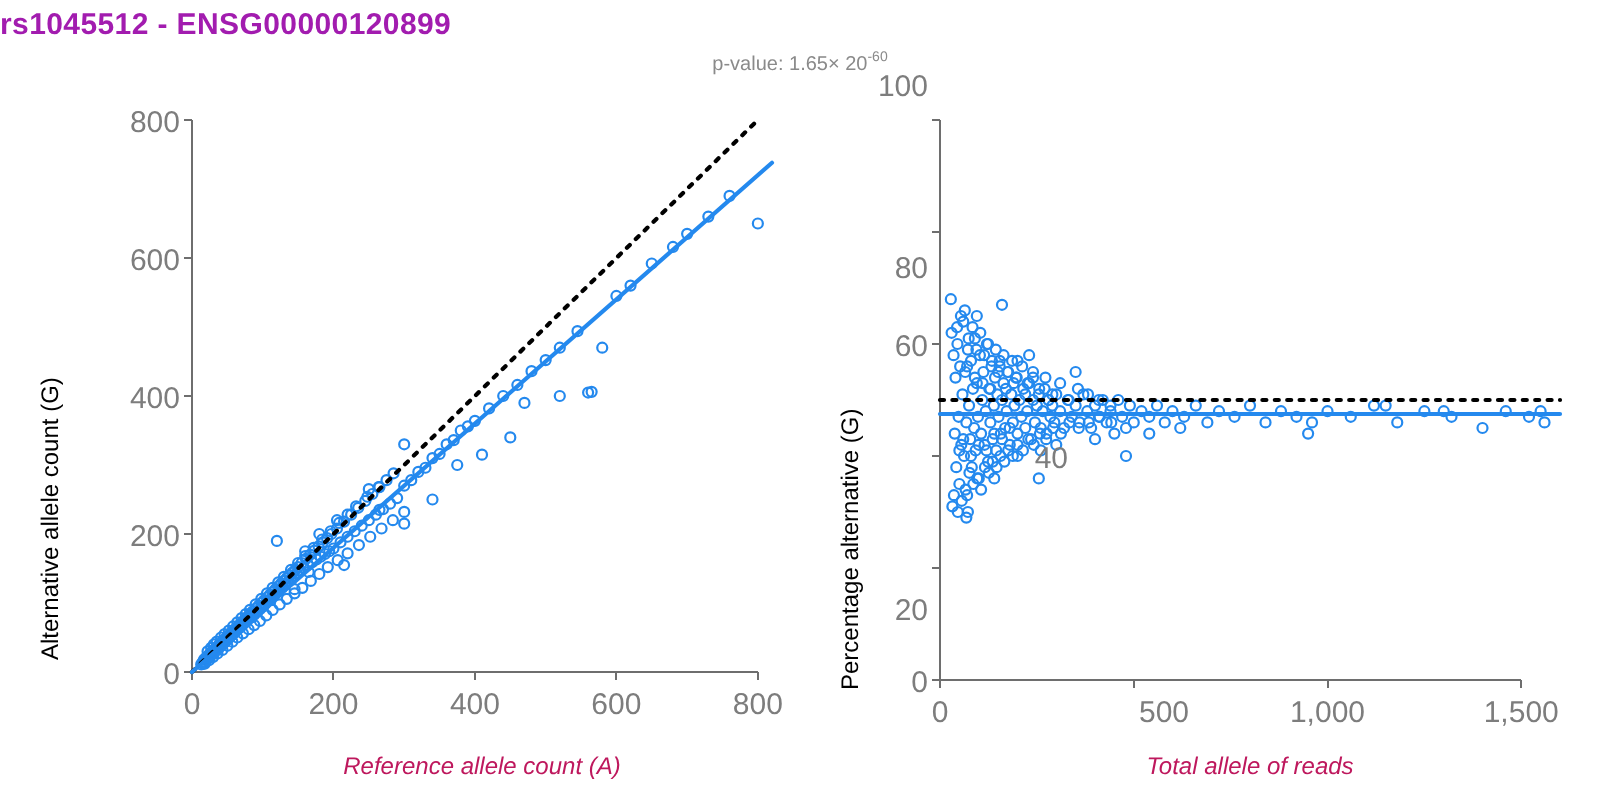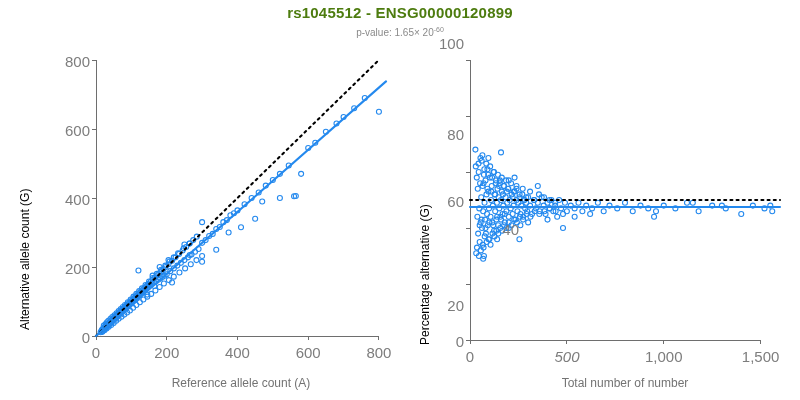--- a/index.html
+++ b/index.html
@@ -19,24 +19,23 @@
     position: absolute;
     left: 0; top: 0;
     width: 800px;
     height: 400px;
   }
   .title {
     position: absolute;
     left: 0;
     top: 4px;
     width: 800px;
-    text-align: center;
     font-size: 15px;
     font-weight: bold;
-    color: #4d7c0f;
+    color: #a21caf;
     letter-spacing: 0.2px;
   }
   .subtitle {
     position: absolute;
     left: 0;
     top: 27px;
     width: 800px;
     text-align: center;
     font-size: 10px;
     color: #8a8a8a;
@@ -51,21 +50,22 @@
     position: absolute;
     top: 0;
     height: 400px;
   }
   #panel-left { left: 0; width: 400px; }
   #panel-right { left: 400px; width: 400px; }
   .axis-title-x {
     position: absolute;
     text-align: center;
     font-size: 12px;
-    color: #737373;
+    color: #be185d;
+    font-style: italic;
   }
   .axis-title-y {
     position: absolute;
     font-size: 12px;
     color: #000000;
     transform-origin: 0 0;
     transform: rotate(-90deg);
     white-space: nowrap;
   }
   .tick-label {
@@ -595,27 +595,27 @@
           <circle cx="163.00" cy="228.00" r="2.5" class="pt"></circle>
           <circle cx="174.63" cy="216.80" r="2.5" class="pt"></circle>
           <circle cx="190.13" cy="214.00" r="2.5" class="pt"></circle>
           <circle cx="254.06" cy="216.80" r="2.5" class="pt"></circle>
           <circle cx="292.81" cy="202.80" r="2.5" class="pt"></circle>
           <circle cx="321.88" cy="205.60" r="2.5" class="pt"></circle>
         </g>
         <path d="M 70 200 L 380 200" class="refline"></path>
         <path d="M 70 207 L 380 207" class="fitline"></path>
       </svg>
-    <div class="axis-title-x" style="left:70px; top:376px; width:310px;">Total number of number</div>
+    <div class="axis-title-x" style="left:70px; top:376px; width:310px;">Total allele of reads</div>
     <div class="axis-title-y" style="left:18px; top:345px;">Percentage alternative (G)</div>
   <div class="tick-label y" style="left: 24px; width: 40px; top: 333px;">0</div>
       <div class="tick-label y" style="left: 24px; width: 40px; top: 277px; margin-top: 20px;">20</div>
-      <div class="tick-label y" style="left: 24px; width: 63px; top: 221px; padding-left: 32px;">40</div>
-      <div class="tick-label y" style="left: 24px; width: 40px; top: 165px; margin-top: 28px;">60</div>
+      <div class="tick-label y" style="left: 39px; width: 63px; top: 221px; padding-left: 32px;">40</div>
+      <div class="tick-label y" style="left: 24px; width: 40px; top: 165px;">60</div>
       <div class="tick-label y" style="left: 24px; width: 40px; top: 126px;">80</div>
       <div class="tick-label y" style="left: 24px; width: 40px; top: 35px;">100</div>
       <div class="tick-label x" style="left: 40px; width: 60px; top: 348px;">0</div>
-      <div class="tick-label x" style="left: 137px; width: 60px; top: 348px; font-style: italic;">500</div>
+      <div class="tick-label x" style="left: 152px; width: 60px; top: 348px;">500</div>
       <div class="tick-label x" style="left: 233.75px; width: 60px; top: 348px;">1,000</div>
       <div class="tick-label x" style="left: 330.625px; width: 60px; top: 348px;">1,500</div>
     </div>
 
 </div>
 
 </body></html>

